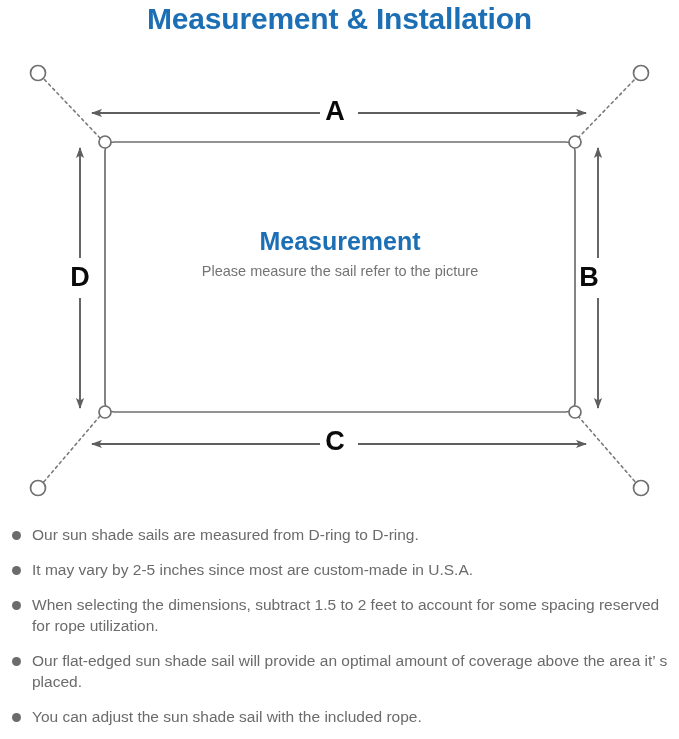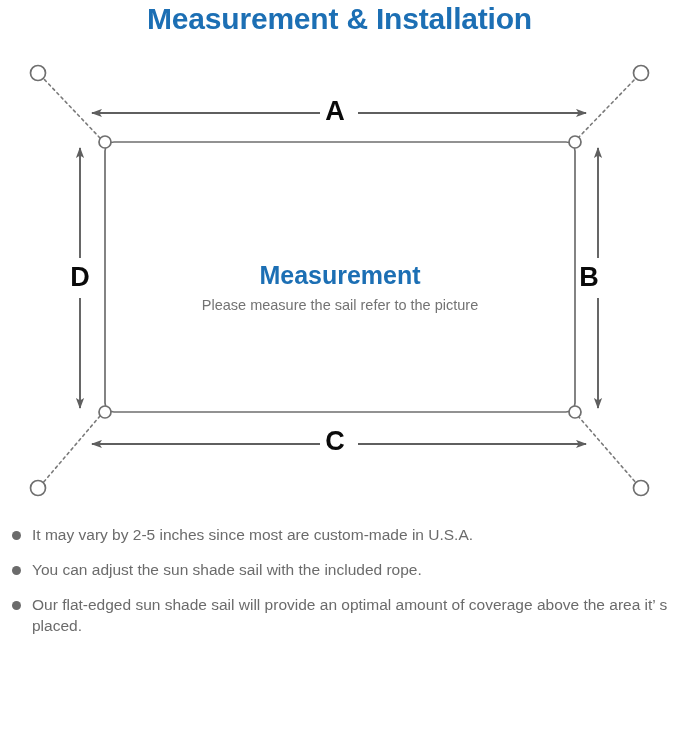--- a/index.html
+++ b/index.html
@@ -36,21 +36,21 @@
     height: 470px;
   }
   #diagram-svg {
     display: block;
   }
 
   
   #sail-caption {
     position: absolute;
     left: 105px;
-    top: 213px;
+    top: 179px;
     width: 470px;
     text-align: center;
     pointer-events: none;
   }
   #sail-caption .cap-title {
     font-size: 25px;
     font-weight: bold;
     color: #1C6FB4;
     line-height: 32px;
   }
@@ -170,23 +170,31 @@
 
   <div id="sail-caption">
     <div class="cap-title">Measurement</div>
     <div class="cap-sub">Please measure the sail refer to the picture</div>
   </div>
 </div>
 
 <div id="notes">
   <div class="note-item">
     <span class="note-bullet"></span>
+    <span>Our sun shade sails are measured from D-ring to D-ring.</span>
+  </div>
+  <div class="note-item">
+    <span class="note-bullet"></span>
     <span>It may vary by 2-5 inches since most are custom-made in U.S.A.</span>
   </div>
   <div class="note-item">
     <span class="note-bullet"></span>
+    <span>When selecting the dimensions, subtract 1.5 to 2 feet to account for some spacing reserved for rope utilization.</span>
+  </div>
+  <div class="note-item">
+    <span class="note-bullet"></span>
+    <span>Our flat-edged sun shade sail will provide an optimal amount of coverage above the area it’  s placed.</span>
+  </div>
+  <div class="note-item">
+    <span class="note-bullet"></span>
     <span>You can adjust the sun shade sail with the included rope.</span>
   </div>
-  <div class="note-item">
-    <span class="note-bullet"></span>
-    <span>Our flat-edged sun shade sail will provide an optimal amount of coverage above the area it’  s placed.</span>
-  </div>
 </div>
 
 </body></html>

